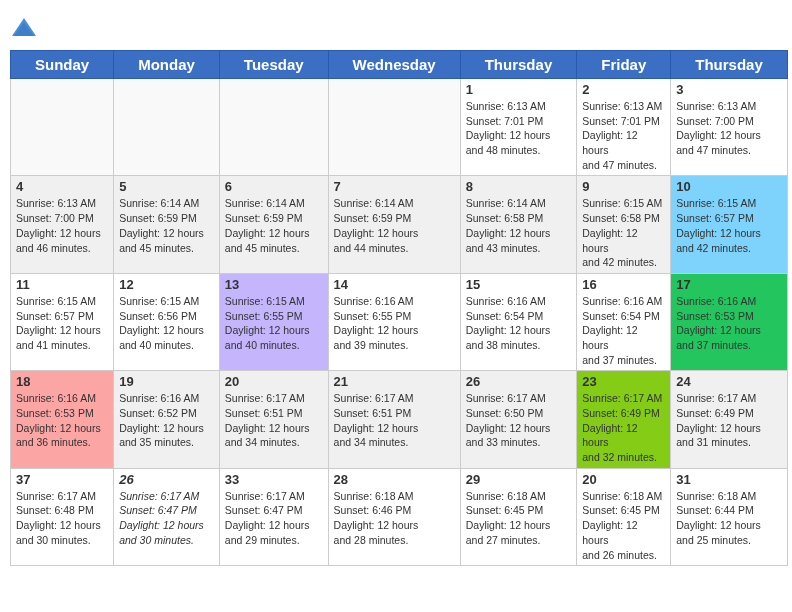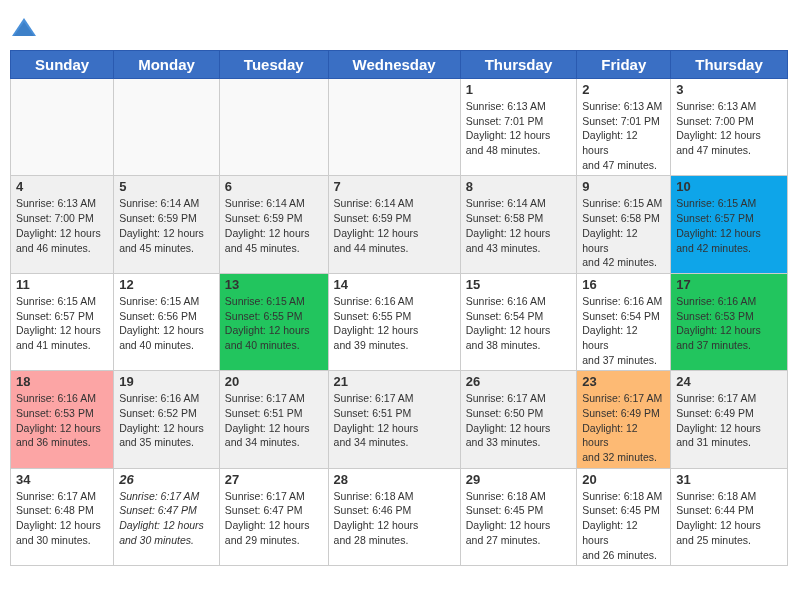--- a/index.html
+++ b/index.html
@@ -194,21 +194,21 @@
 Daylight: 12 hours
 and 43 minutes.</div>
         </td>
         <td style="background: rgb(240, 240, 240);">
           <span class="day-num">9</span>
           <div class="day-info" style="white-space: pre-line;">Sunrise: 6:15 AM
 Sunset: 6:58 PM
 Daylight: 12 hours
 and 42 minutes.</div>
         </td>
-        <td style="background: #0ea5e9;">
+        <td style="background: #7dd3fc;">
           <span class="day-num">10</span>
           <div class="day-info" style="white-space: pre-line;">Sunrise: 6:15 AM
 Sunset: 6:57 PM
 Daylight: 12 hours
 and 42 minutes.</div>
         </td>
       </tr>
       <tr>
         <td style="background: rgb(255, 255, 255);">
           <span class="day-num">11</span>
@@ -217,21 +217,21 @@
 Daylight: 12 hours
 and 41 minutes.</div>
         </td>
         <td style="background: rgb(255, 255, 255);">
           <span class="day-num">12</span>
           <div class="day-info" style="white-space: pre-line;">Sunrise: 6:15 AM
 Sunset: 6:56 PM
 Daylight: 12 hours
 and 40 minutes.</div>
         </td>
-        <td style="background: #22c55e;">
+        <td style="background: #c4b5fd;">
           <span class="day-num">13</span>
           <div class="day-info" style="white-space: pre-line;">Sunrise: 6:15 AM
 Sunset: 6:55 PM
 Daylight: 12 hours
 and 40 minutes.</div>
         </td>
         <td style="background: rgb(255, 255, 255); margin-top: 8px;">
           <span class="day-num">14</span>
           <div class="day-info" style="white-space: pre-line;">Sunrise: 6:16 AM
 Sunset: 6:55 PM
@@ -289,52 +289,52 @@
 Daylight: 12 hours
 and 34 minutes.</div>
         </td>
         <td style="background: rgb(240, 240, 240);">
           <span class="day-num">26</span>
           <div class="day-info" style="white-space: pre-line;">Sunrise: 6:17 AM
 Sunset: 6:50 PM
 Daylight: 12 hours
 and 33 minutes.</div>
         </td>
-        <td style="background: #fdba74; margin-left: 44px;">
+        <td style="background: #84cc16; margin-left: 44px;">
           <span class="day-num">23</span>
           <div class="day-info" style="white-space: pre-line;">Sunrise: 6:17 AM
 Sunset: 6:49 PM
 Daylight: 12 hours
 and 32 minutes.</div>
         </td>
         <td style="background: rgb(240, 240, 240);">
           <span class="day-num">24</span>
           <div class="day-info" style="white-space: pre-line;">Sunrise: 6:17 AM
 Sunset: 6:49 PM
 Daylight: 12 hours
 and 31 minutes.</div>
         </td>
       </tr>
       <tr>
         <td style="background: rgb(255, 255, 255);">
-          <span class="day-num">34</span>
+          <span class="day-num">37</span>
           <div class="day-info" style="white-space: pre-line;">Sunrise: 6:17 AM
 Sunset: 6:48 PM
 Daylight: 12 hours
 and 30 minutes.</div>
         </td>
         <td style="background: rgb(255, 255, 255); font-style: italic;">
           <span class="day-num">26</span>
           <div class="day-info" style="white-space: pre-line;">Sunrise: 6:17 AM
 Sunset: 6:47 PM
 Daylight: 12 hours
 and 30 minutes.</div>
         </td>
         <td style="background: rgb(255, 255, 255);">
-          <span class="day-num">27</span>
+          <span class="day-num">33</span>
           <div class="day-info" style="white-space: pre-line;">Sunrise: 6:17 AM
 Sunset: 6:47 PM
 Daylight: 12 hours
 and 29 minutes.</div>
         </td>
         <td style="background: rgb(255, 255, 255);">
           <span class="day-num">28</span>
           <div class="day-info" style="white-space: pre-line;">Sunrise: 6:18 AM
 Sunset: 6:46 PM
 Daylight: 12 hours

